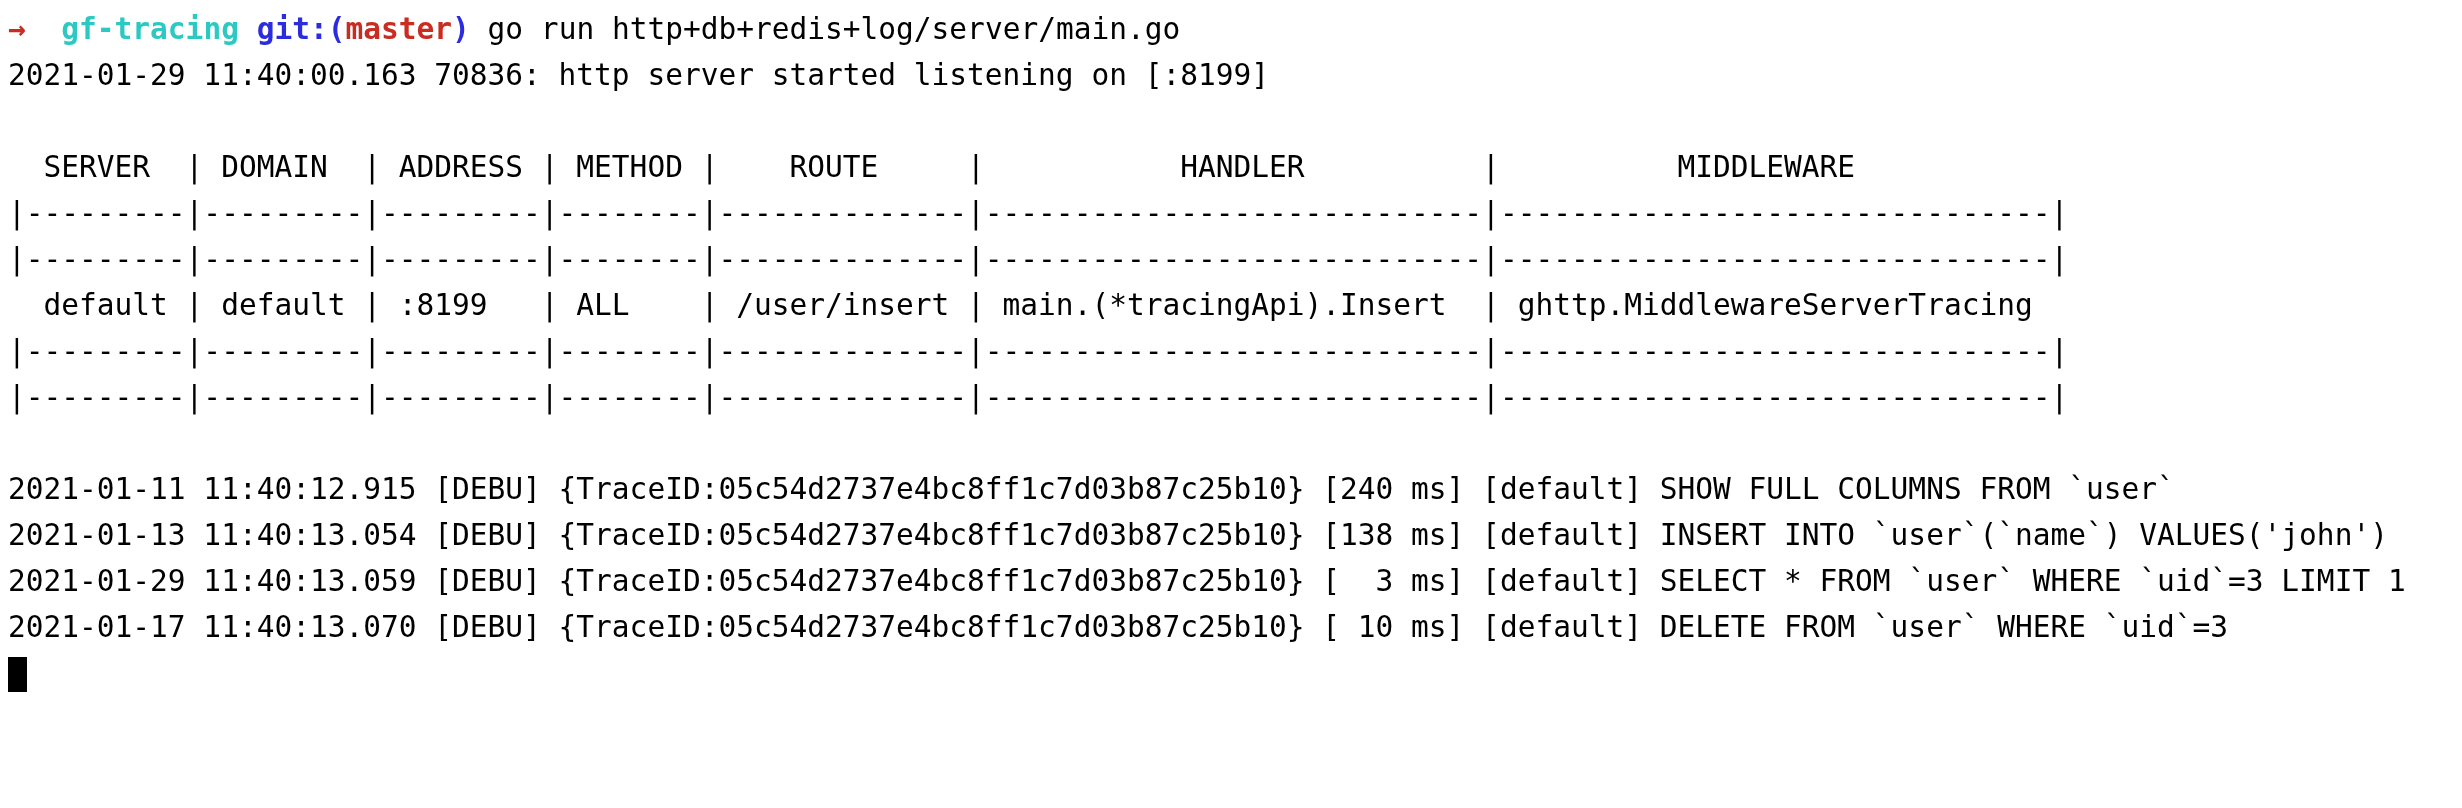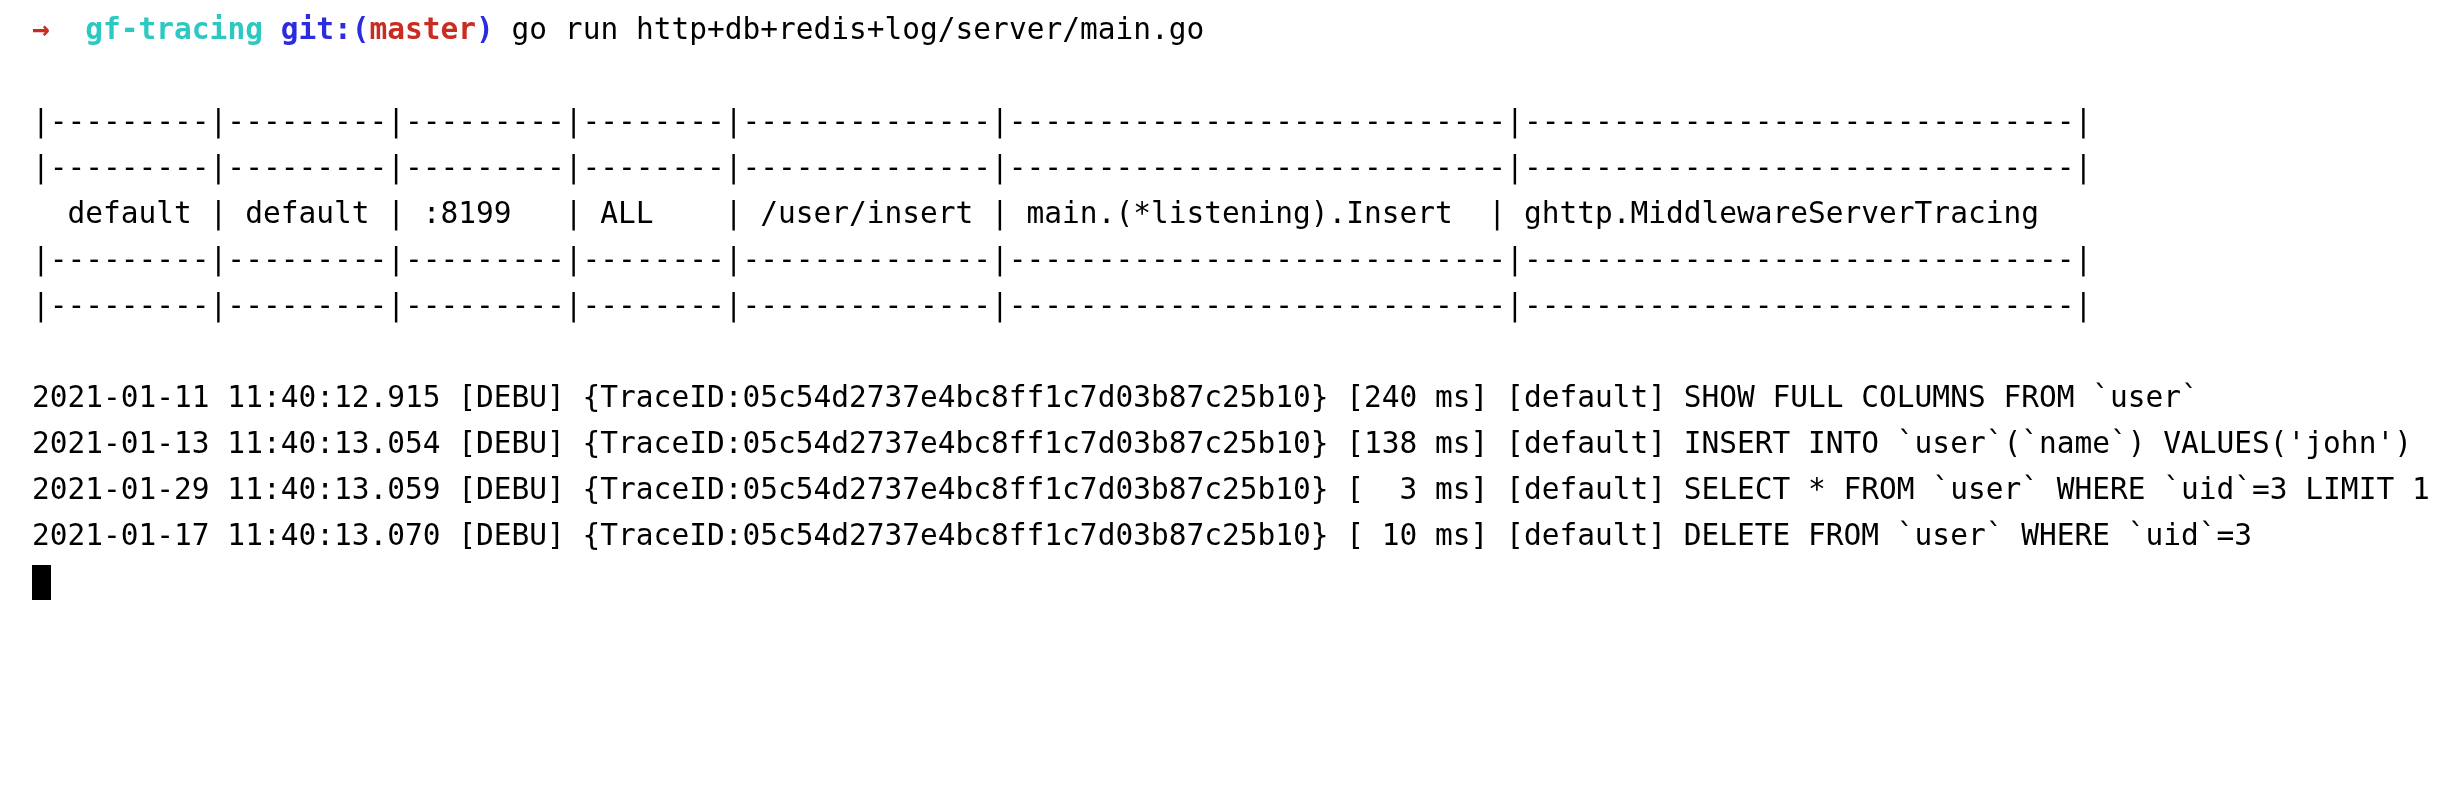--- a/index.html
+++ b/index.html
@@ -10,46 +10,48 @@
     box-sizing: border-box;
     background: #ffffff;
     color: #000000;
     font-family: "DejaVu Sans Mono", "Liberation Mono", monospace;
     font-size: 29.5px;
     line-height: 46px;
     padding: 6px 0 0 8px;
     overflow: hidden;
     cursor: text;
   }
-  .line { white-space: pre; height: 46px; margin-left: 24px; }
+  .line { white-space: pre; height: 46px; }
   .b { font-weight: bold; }
   .c-red  { color: #c92c21; }
   .c-cyan { color: #2cc9c3; }
   .c-blue { color: #2b2be0; }
   .cursor-block {
     display: inline-block;
     width: 19px;
     height: 35px;
     background: #000000;
     vertical-align: middle;
   }
 </style>
 </head>
 <body>
 
 <div class="screen">
 
   <div class="line"><span class="b c-red">→  </span><span class="b c-cyan">gf-tracing </span><span class="b c-blue">git:(</span><span class="b c-red">master</span><span class="b c-blue">)</span><span> go run http+db+redis+log/server/main.go</span></div>
 
+  <div class="line">2021-01-29 11:40:00.163 70836: http server started listening on [:8199]</div>
 
   <div class="line"></div>
 
+  <div class="line">  SERVER  | DOMAIN  | ADDRESS | METHOD |    ROUTE     |           HANDLER          |          MIDDLEWARE</div>
   <div class="line">|---------|---------|---------|--------|--------------|----------------------------|-------------------------------|</div>
   <div class="line">|---------|---------|---------|--------|--------------|----------------------------|-------------------------------|</div>
-  <div class="line">  default | default | :8199   | ALL    | /user/insert | main.(*listening).Insert  | ghttp.MiddlewareServerTracing</div>
+  <div class="line">  default | default | :8199   | ALL    | /user/insert | main.(*tracingApi).Insert  | ghttp.MiddlewareServerTracing</div>
   <div class="line">|---------|---------|---------|--------|--------------|----------------------------|-------------------------------|</div>
   <div class="line">|---------|---------|---------|--------|--------------|----------------------------|-------------------------------|</div>
 
   <div class="line"></div>
 
   <div class="line">2021-01-11 11:40:12.915 [DEBU] {TraceID:05c54d2737e4bc8ff1c7d03b87c25b10} [240 ms] [default] SHOW FULL COLUMNS FROM `user`</div>
   <div class="line">2021-01-13 11:40:13.054 [DEBU] {TraceID:05c54d2737e4bc8ff1c7d03b87c25b10} [138 ms] [default] INSERT INTO `user`(`name`) VALUES('john')</div>
   <div class="line">2021-01-29 11:40:13.059 [DEBU] {TraceID:05c54d2737e4bc8ff1c7d03b87c25b10} [  3 ms] [default] SELECT * FROM `user` WHERE `uid`=3 LIMIT 1</div>
   <div class="line">2021-01-17 11:40:13.070 [DEBU] {TraceID:05c54d2737e4bc8ff1c7d03b87c25b10} [ 10 ms] [default] DELETE FROM `user` WHERE `uid`=3</div>
 

